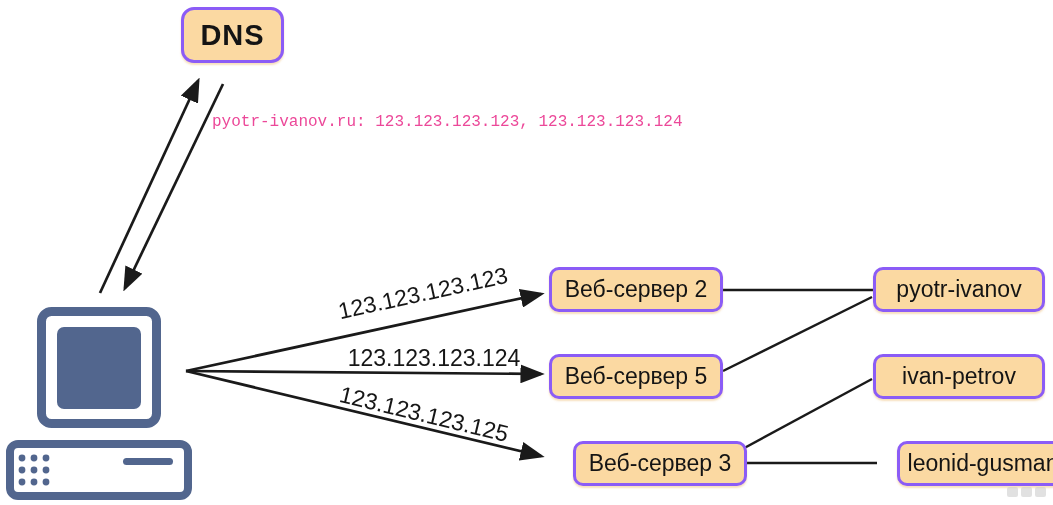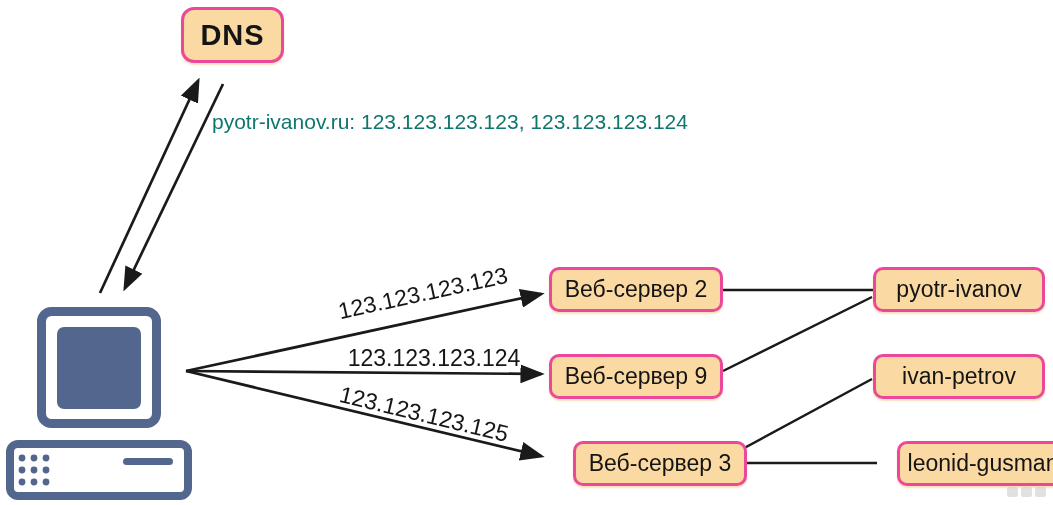--- a/index.html
+++ b/index.html
@@ -7,39 +7,39 @@
     position:relative;
     width:1053px;height:505px;
     background:#ffffff;
     font-family:"Liberation Sans", sans-serif;
     overflow:hidden;
   }
   #wires{position:absolute;left:0;top:0;width:1053px;height:505px;}
   .box{
     position:absolute;
     background:#fbd9a2;
-    border:3px solid #ec4899;
+    border:3px solid #8b5cf6;
     border-radius:10px;
     display:flex;align-items:center;justify-content:center;
     font-size:23px;color:#141414;
     box-shadow:0 2px 2px rgba(233,167,70,0.35);
     box-sizing:border-box;
     white-space:nowrap;
   }
   .dns{
     left:181px;top:7px;width:103px;height:56px;
     border-radius:13px;
     font-size:29px;font-weight:bold;letter-spacing:1px;
   }
   .ws{left:549px;width:174px;height:45px;}
   .dom{left:873px;width:172px;height:45px;}
   .row1{top:267px;} .row2{top:354px;} .row3{top:441px;margin-left:24px;}
   .dnsline{
     position:absolute;
-    font-size:21px;color:#0f766e;line-height:28px;white-space:nowrap;
+    font-size:16px;color:#ec4899;line-height:28px;white-space:nowrap;font-family:Liberation Mono, monospace;
   }
   .iplabel{
     position:absolute;width:200px;height:26px;
     font-size:23px;color:#161616;text-align:center;white-space:nowrap;
   }
   .ip1{left:323px;top:280px;transform:rotate(-12.3deg);}
   .ip2{left:334px;top:345px;}
   .ip3{left:324px;top:401px;transform:rotate(13.5deg);}
   .watermark{
     position:absolute;left:1007px;top:487px;
@@ -101,21 +101,21 @@
 
   <div class="box dns">DNS</div>
 
   <div class="dnsline" style="left:212px;top:108px">pyotr-ivanov.ru: 123.123.123.123, 123.123.123.124</div>
 
   <div class="iplabel ip1">123.123.123.123</div>
   <div class="iplabel ip2">123.123.123.124</div>
   <div class="iplabel ip3">123.123.123.125</div>
 
   <div class="box ws row1">Веб-сервер 2</div>
-  <div class="box ws row2">Веб-сервер 9</div>
+  <div class="box ws row2">Веб-сервер 5</div>
   <div class="box ws row3">Веб-сервер 3</div>
 
   <div class="box dom row2">ivan-petrov</div>
   <div class="box dom row1">pyotr-ivanov</div>
   <div class="box dom row3">leonid-gusman</div>
 
   <div class="watermark">
     <i></i>
       <i></i>
       <i></i>

